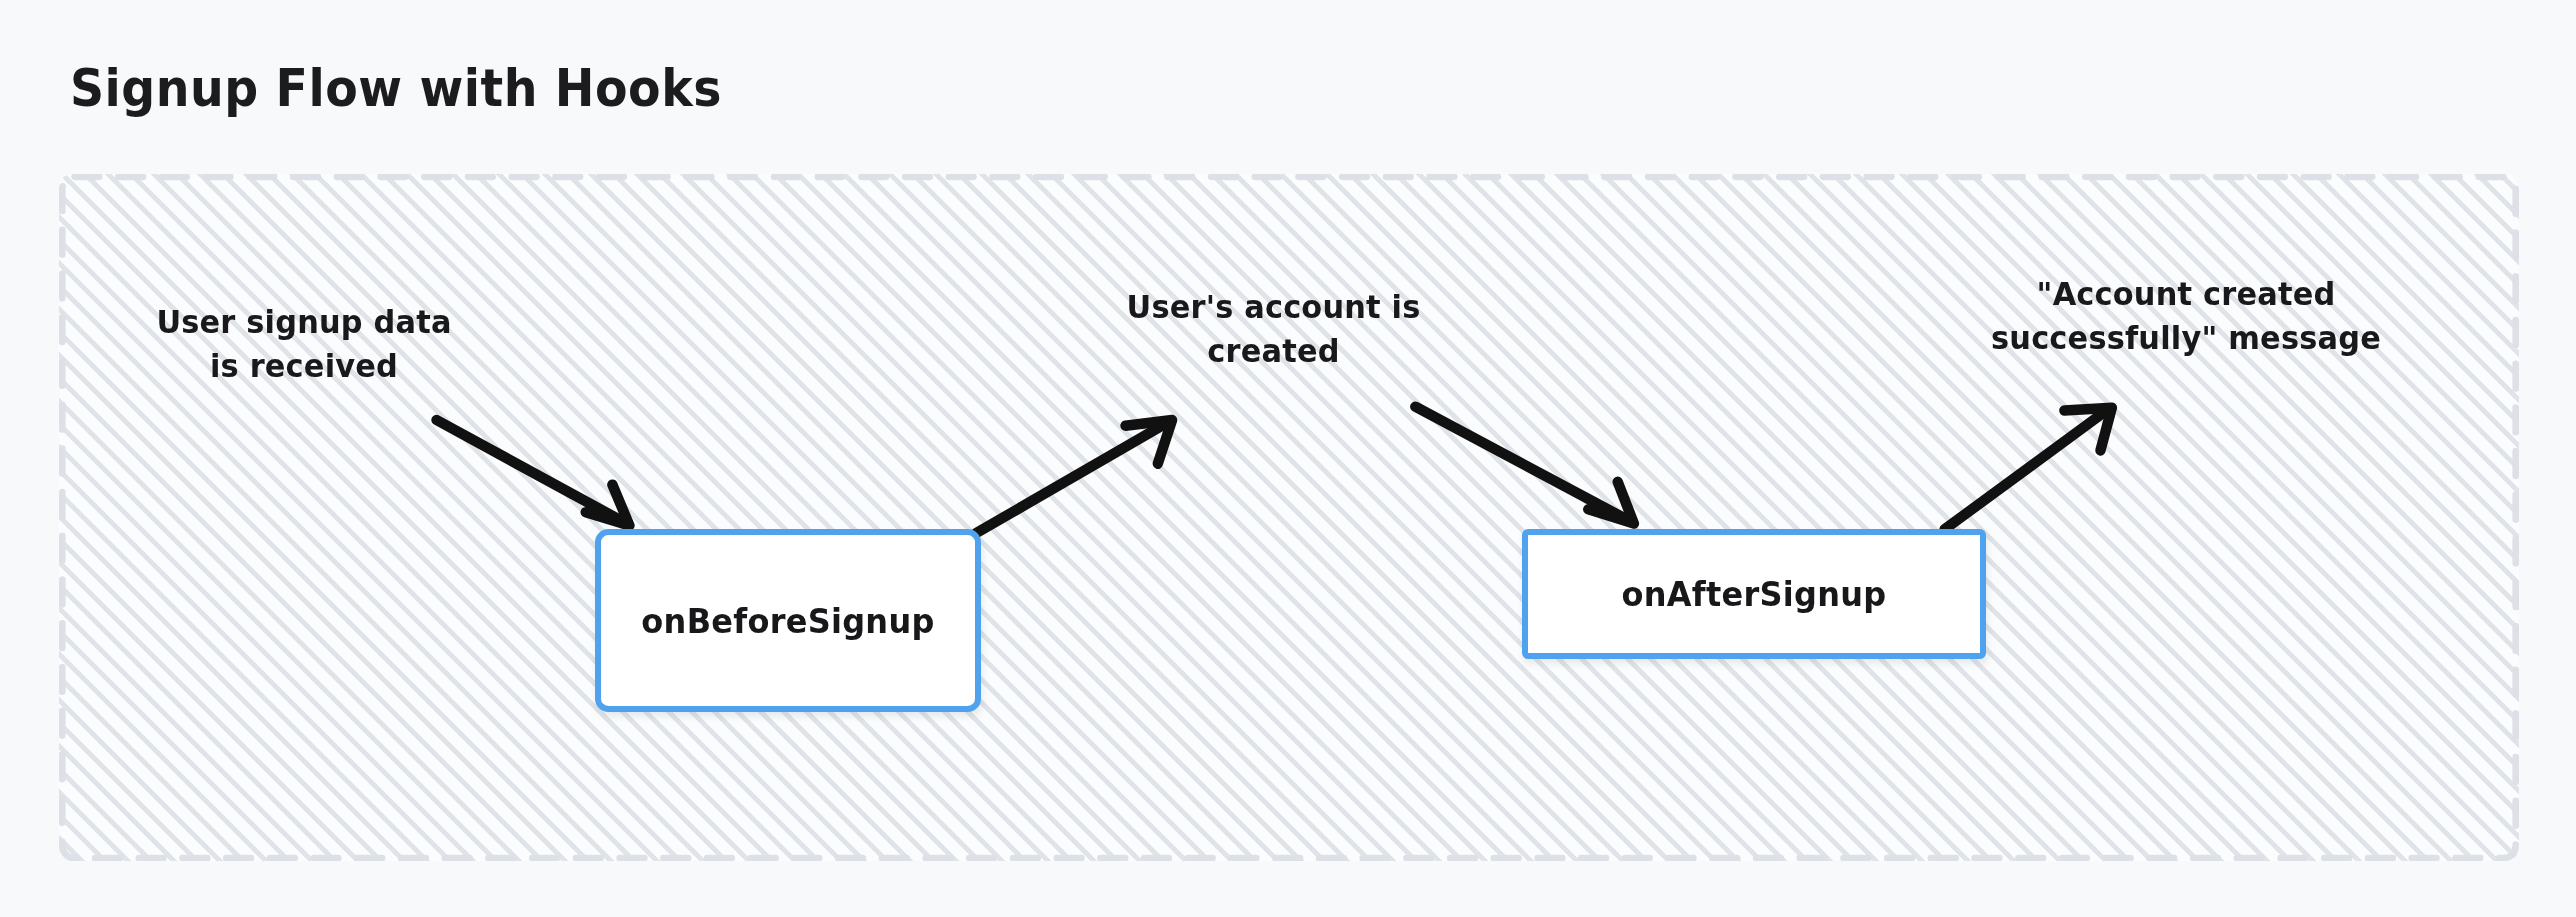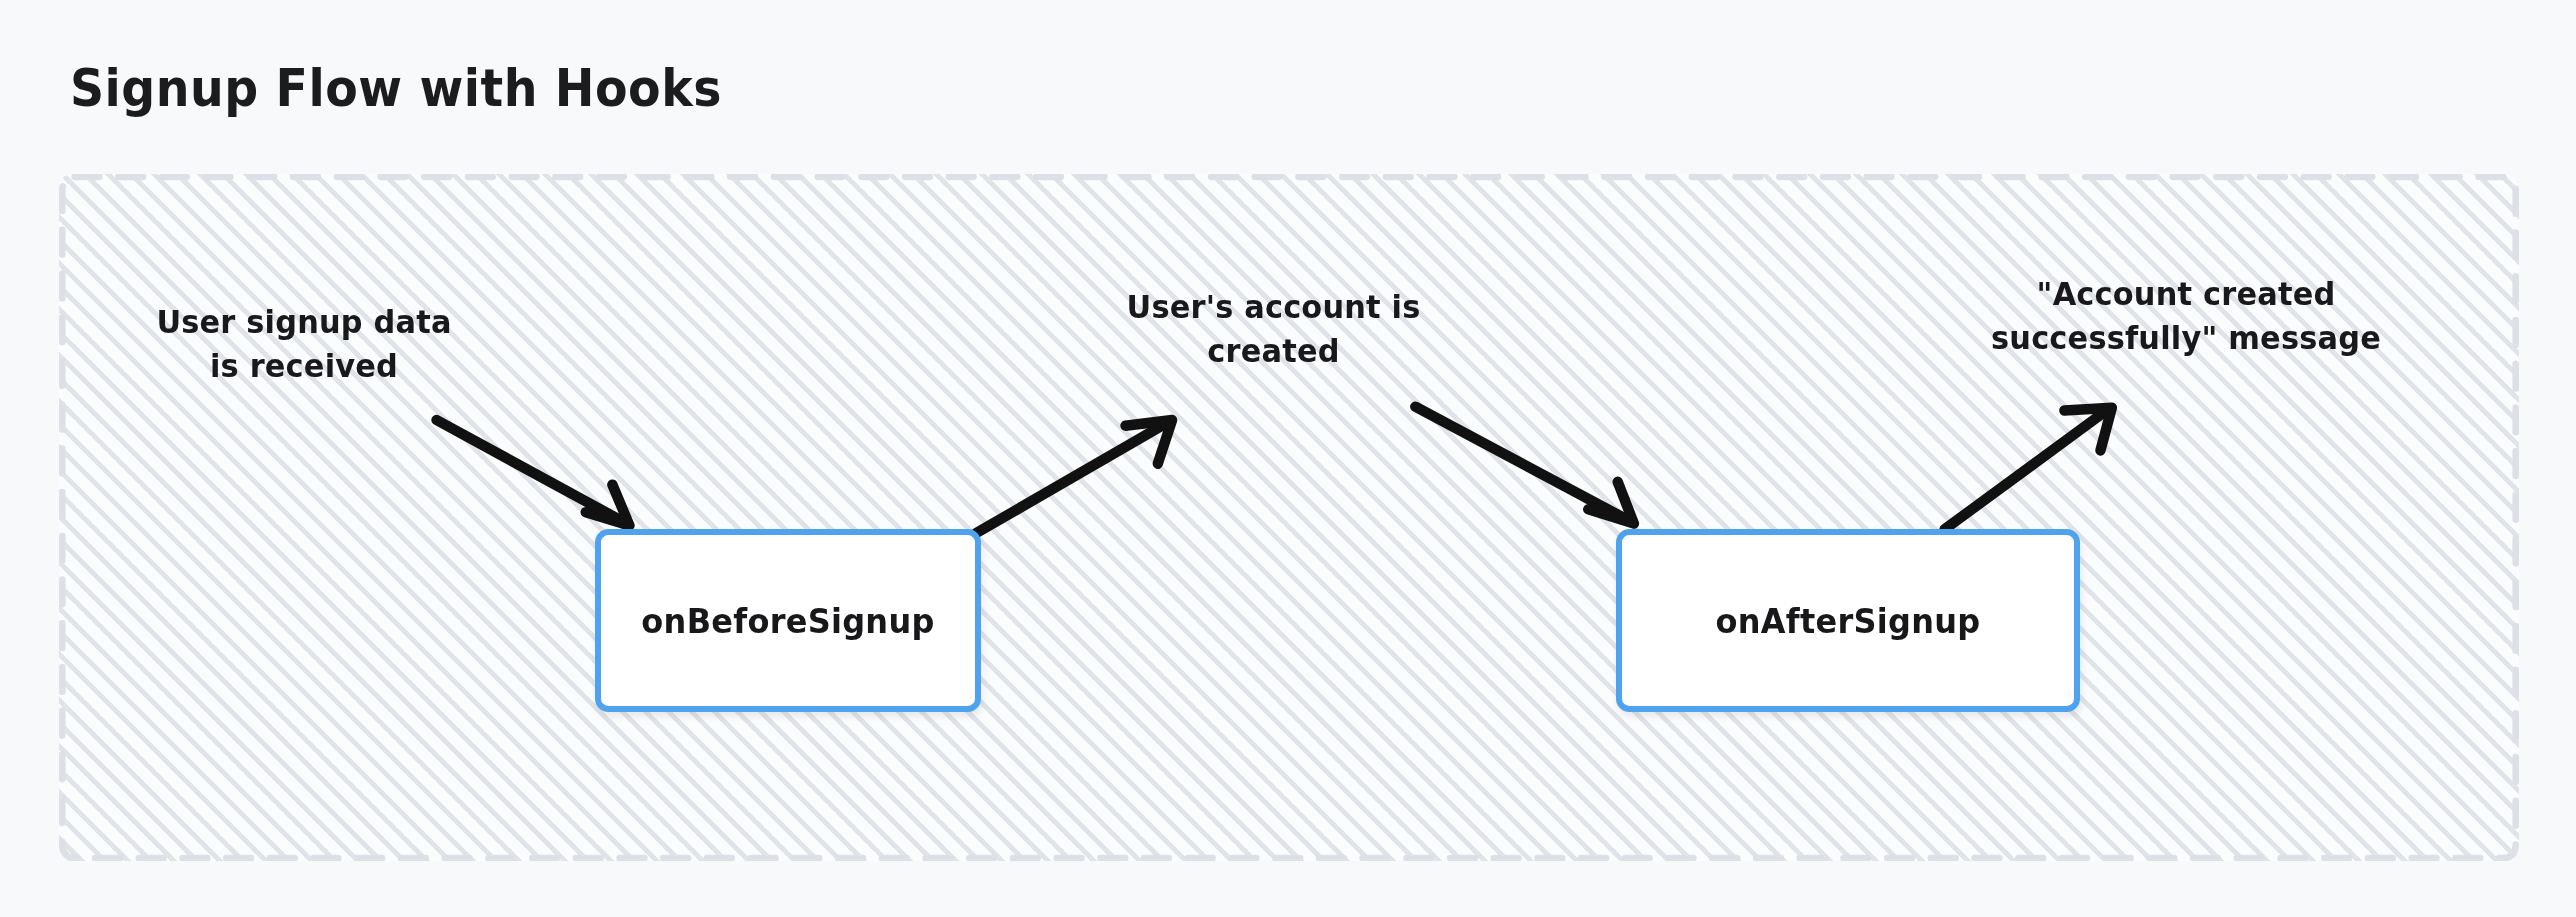--- a/index.html
+++ b/index.html
@@ -92,21 +92,21 @@
   .hook-box-label {
     font-family: "DejaVu Sans", sans-serif;
     font-weight: bold;
     font-size: 34px;
     color: #18181b;
     letter-spacing: 0.3px;
     transform: scaleX(0.94);
   }
 
   #hook-box-before { left: 595px; top: 529px; width: 386px; height: 183px; }
-  #hook-box-after  { left: 1616px; top: 529px; width: 464px; height: 183px; }
+  #hook-box-after  { left: 1522px; top: 529px; width: 464px; height: 130px; border-radius: 6px; }
 
   
   .edge-label {
     position: absolute;
     font-family: "DejaVu Sans", sans-serif;
     font-weight: bold;
     font-size: 32px;
     line-height: 44px;
     color: #19191c;
     text-align: center;

